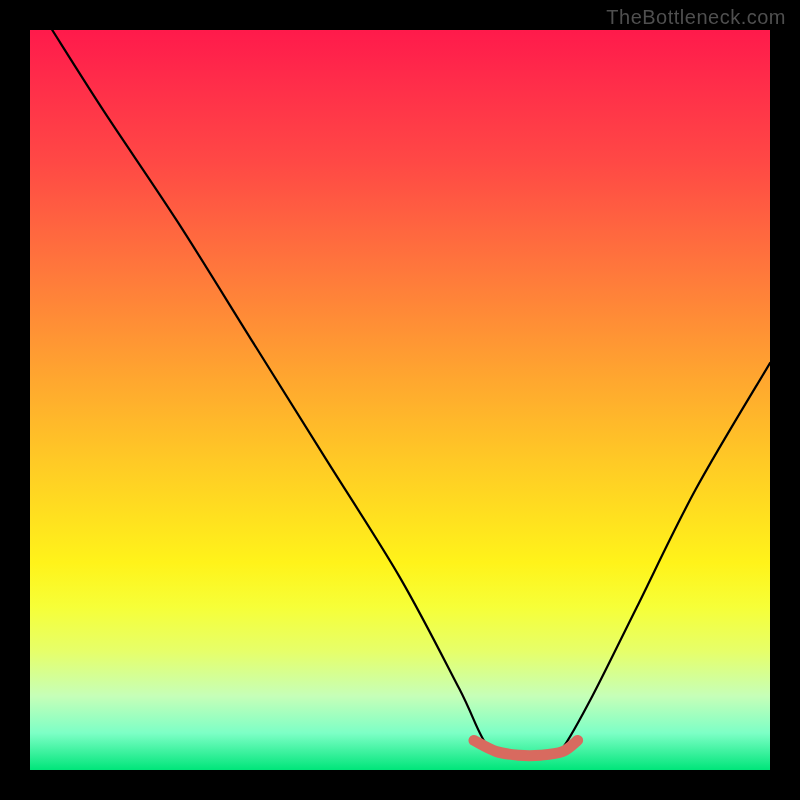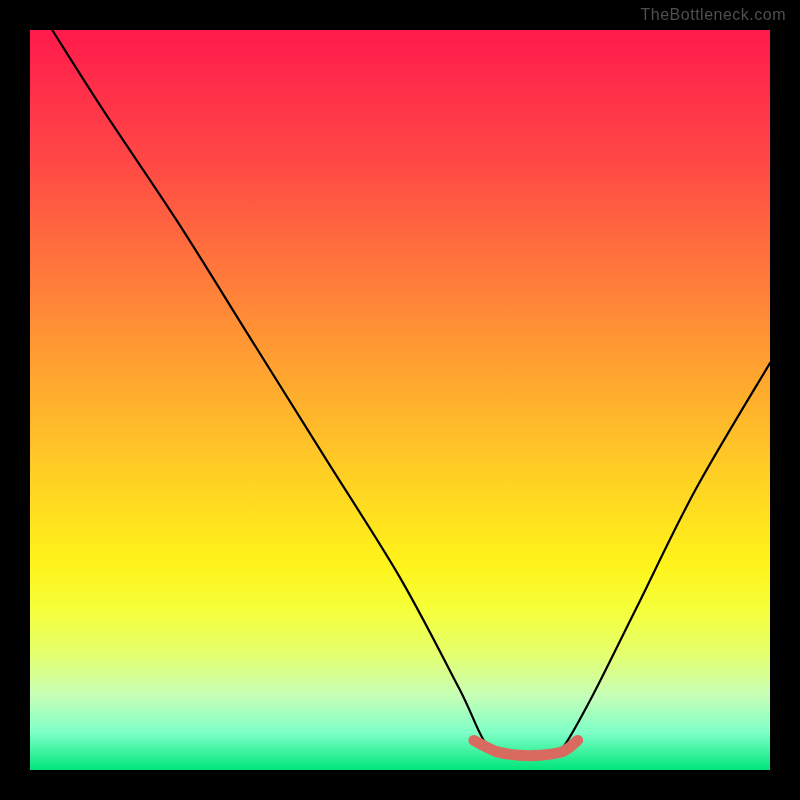--- a/index.html
+++ b/index.html
@@ -15,21 +15,21 @@
     position: relative;
     width: 800px;
     height: 800px;
     background: #000;
   }
   .watermark {
     position: absolute;
     top: 6px;
     right: 14px;
     color: #4f4f4f;
-    font-size: 16px;
+    font-size: 20px;
     font-weight: 500;
     letter-spacing: 0.5px;
     z-index: 20;
   }
   .plot-area {
     position: absolute;
     left: 30px;
     top: 30px;
     width: 740px;
     height: 740px;

